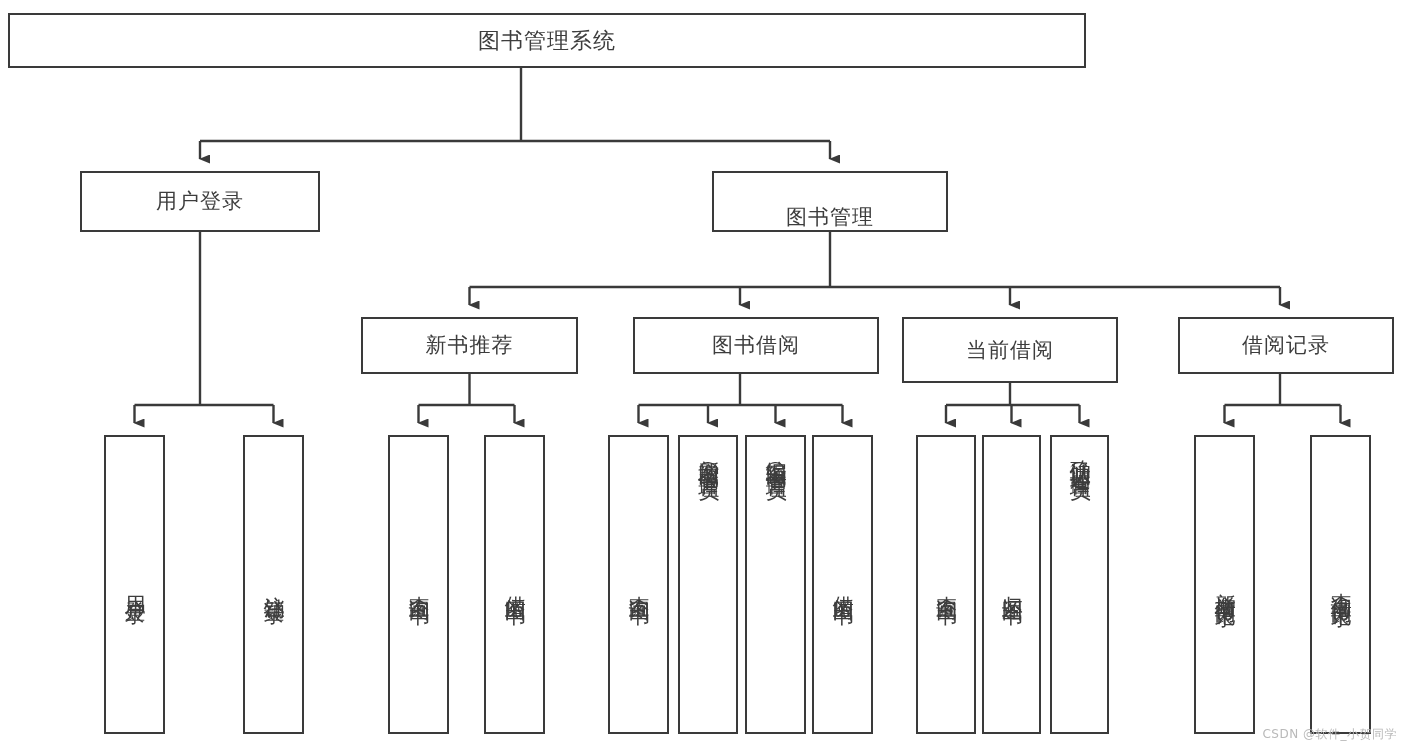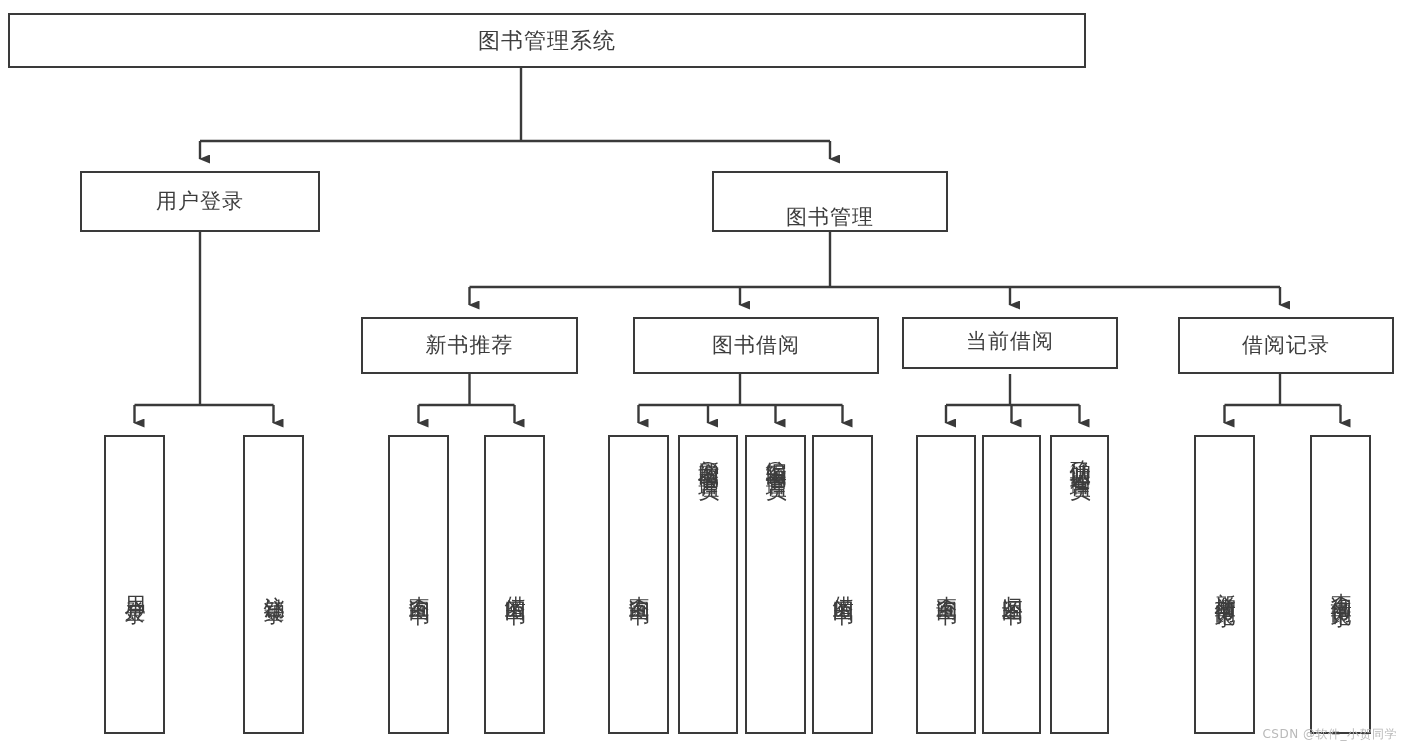--- a/index.html
+++ b/index.html
@@ -128,21 +128,21 @@
       </div>
       <div class="node tier1" style="left: 712px; top: 171px; width: 236px; height: 61px; align-items: flex-end;">
         <span class="label">图书管理</span>
       </div>
       <div class="node tier2" style="left: 361px; top: 317px; width: 217px; height: 57px;">
         <span class="label">新书推荐</span>
       </div>
       <div class="node tier2" style="left: 633px; top: 317px; width: 246px; height: 57px;">
         <span class="label">图书借阅</span>
       </div>
-      <div class="node tier2" style="left: 902px; top: 317px; width: 216px; height: 52px; font-family: Liberation Mono, monospace;">
+      <div class="node tier2" style="left: 902px; top: 317px; width: 216px; height: 66px;">
         <span class="label">当前借阅</span>
       </div>
       <div class="node tier2" style="left: 1170px; top: 317px; width: 216px; height: 57px; margin-left: 8px;">
         <span class="label">借阅记录</span>
       </div>
       <div class="node leaf center" style="left: 104px; top: 435px; width: 61px; height: 299px;">
         <span class="label">用户登录</span>
       </div>
       <div class="node leaf center" style="left: 243px; top: 435px; width: 61px; height: 299px;">
         <span class="label">注销登录</span>

